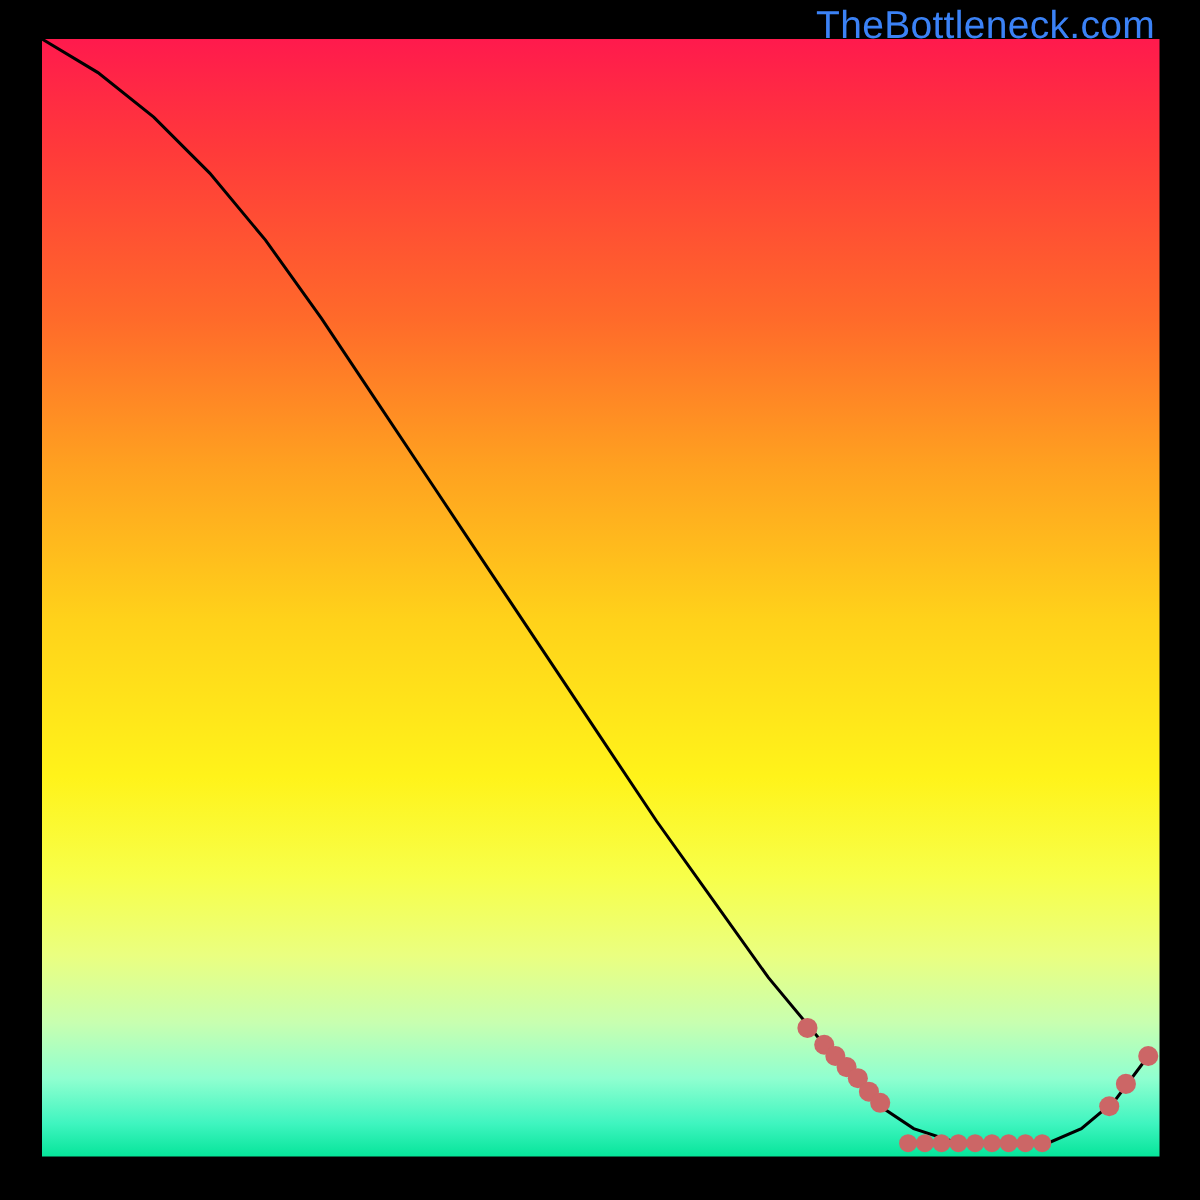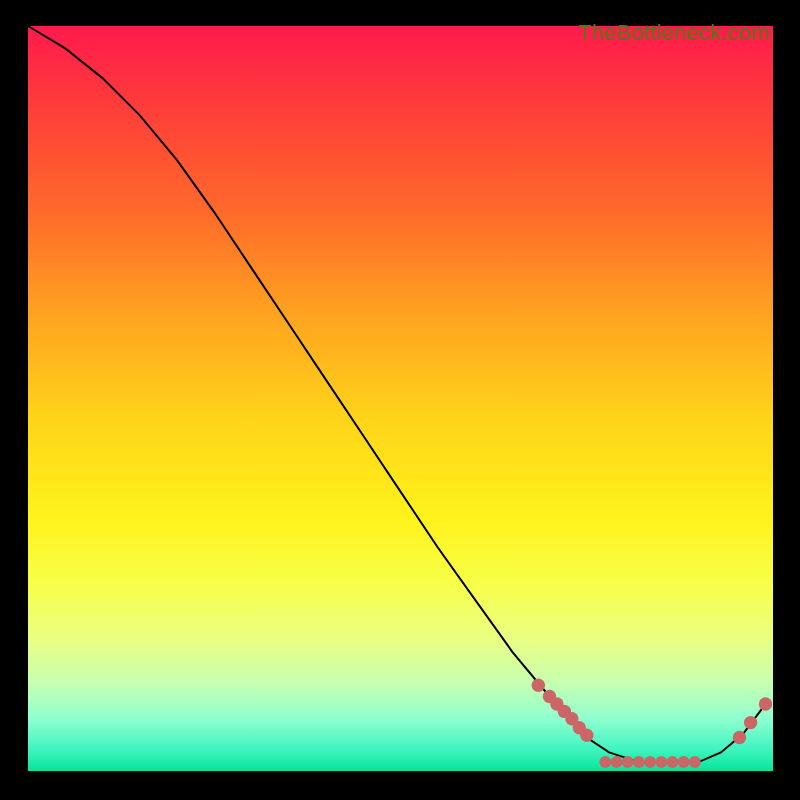--- a/index.html
+++ b/index.html
@@ -27,24 +27,24 @@
       #f7ff4a 75%,
       #eaff80 82%,
       #c8ffb0 88%,
       #90ffd0 93%,
       #40f5c0 97%,
       #06e59a 100%
     );
   }
   .attribution {
     position: absolute;
-    top: 20px;
+    top: 1px;
     right: 30px;
-    color: #4d7c0f;
-    font-size: 22px;
+    color: #3b82f6;
+    font-size: 26px;
     letter-spacing: 0.2px;
   }
   svg {
     position: absolute;
     left: 0;
     top: 0;
   }
 </style>
 </head>
 <body>

